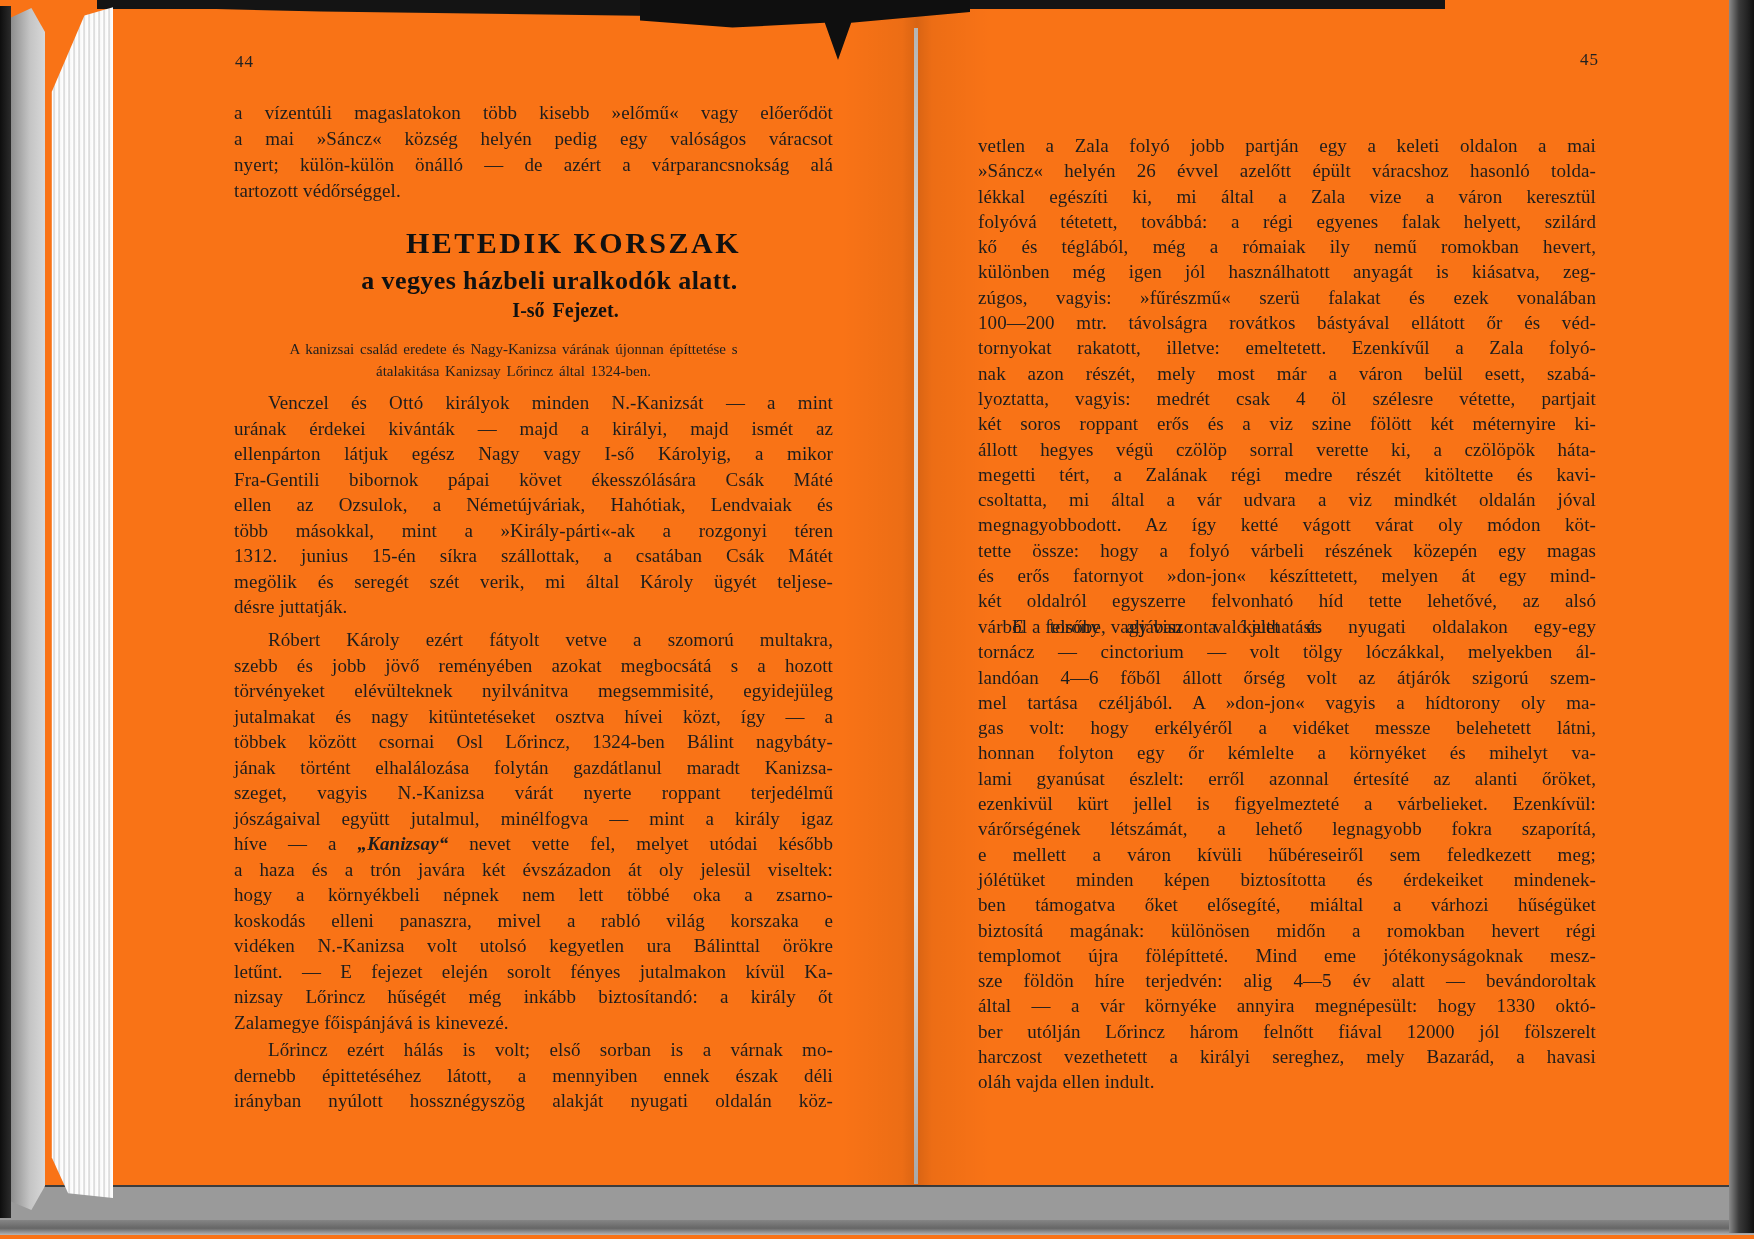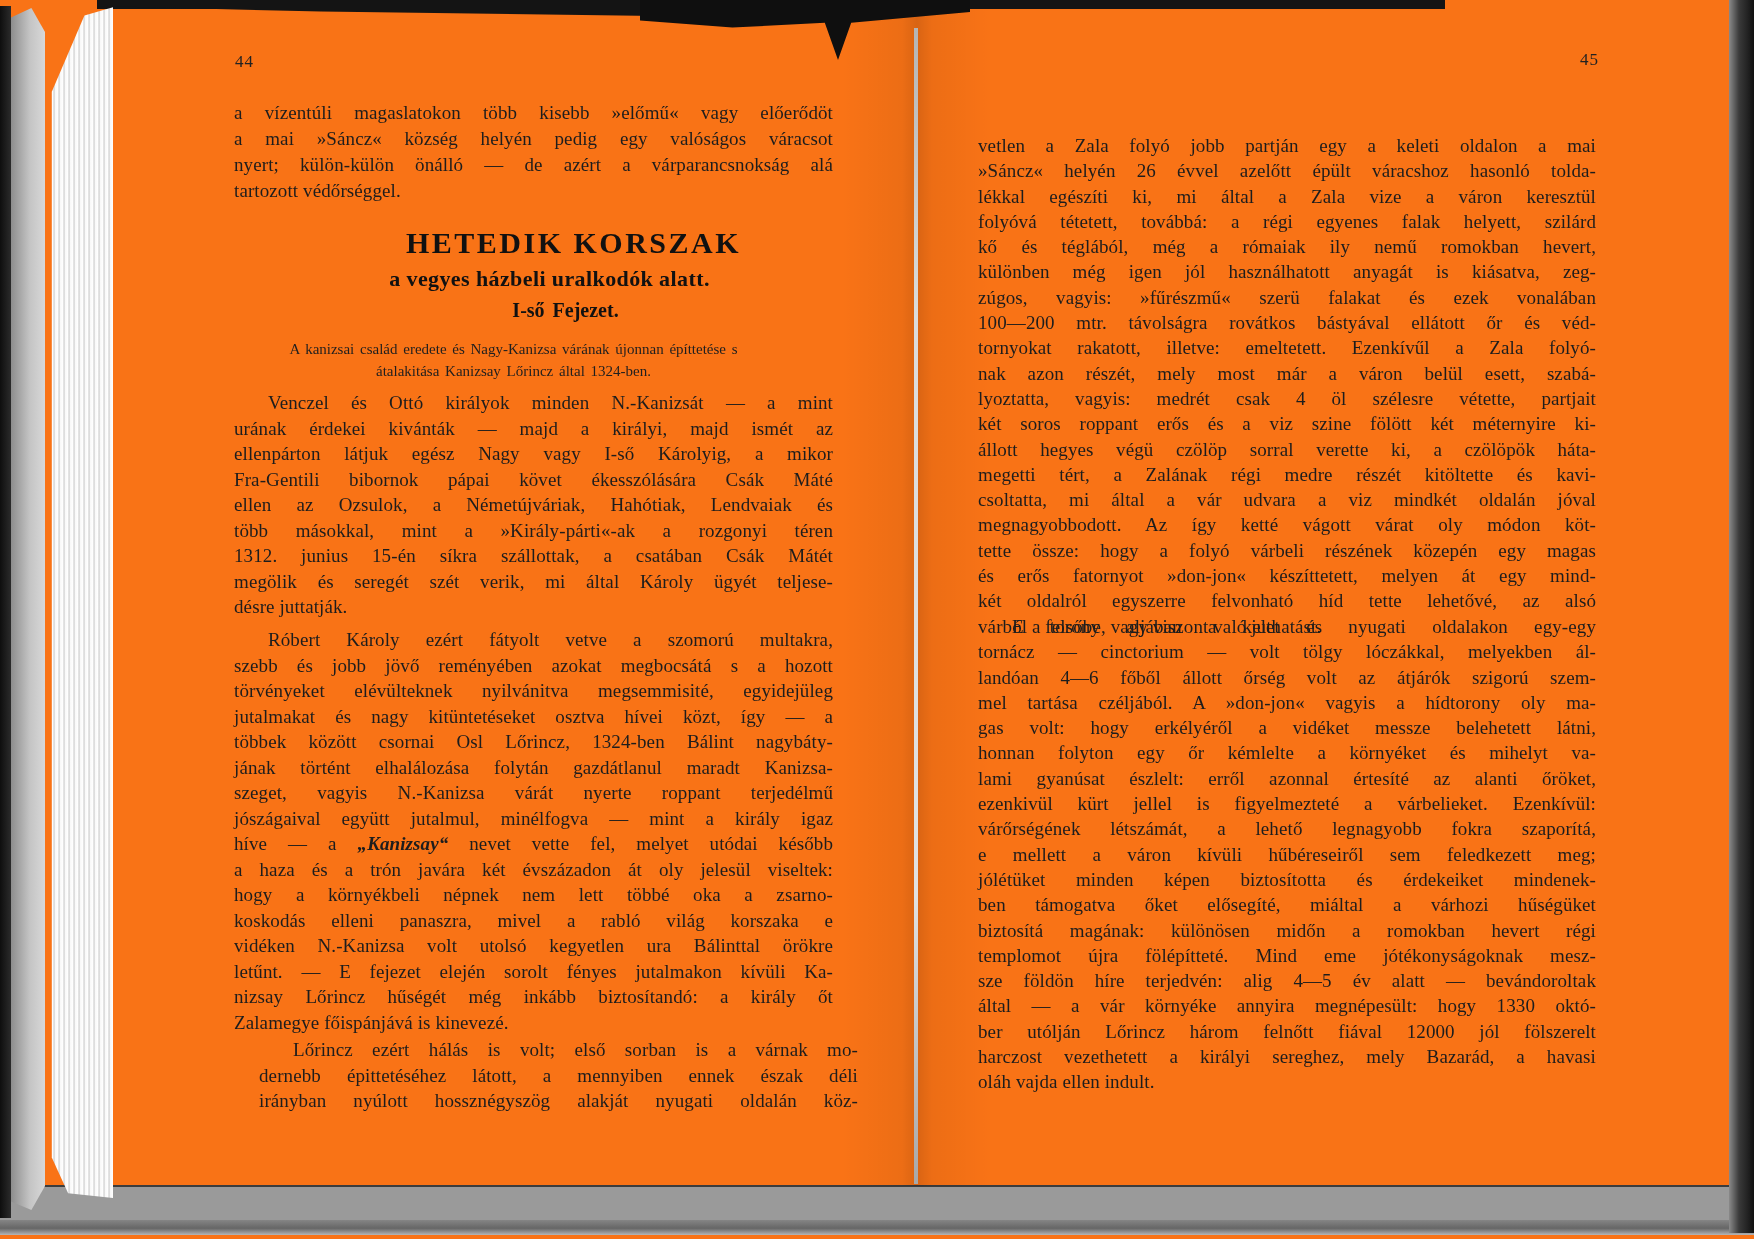--- a/index.html
+++ b/index.html
@@ -36,21 +36,21 @@
   .page-right{left:877px;width:852px;}
   .pagenum{position:absolute;font-size:17px;letter-spacing:1px;color:#222;}
   .block{position:absolute;}
   .para{font-size:19px;line-height:25.5px;letter-spacing:0.1px;}
   .intro{line-height:26px;}
   .tline{text-align:justify;text-align-last:justify;}
   .para.end .tline:last-child{text-align-last:left;}
   .para.indent .tline:first-child{text-indent:34px;}
   .caption .tline{text-align:center;text-align-last:center;}
   .h-main{font-size:30px;font-weight:700;letter-spacing:2.5px;color:#111;white-space:nowrap;}
-  .h-sub{font-size:22px;font-weight:700;letter-spacing:0.4px;color:#111;white-space:nowrap;}
+  .h-sub{font-size:26px;font-weight:700;letter-spacing:0.4px;color:#111;white-space:nowrap;}
   .h-chapter{font-size:20px;font-weight:700;word-spacing:3px;color:#111;white-space:nowrap;}
   .caption{font-size:15px;line-height:22px;word-spacing:2px;color:#1f1f1f;}
   .centered{text-align:center;}
   strong em{font-weight:700;font-style:italic;}
 </style>
 </head>
 <body>
 
 <div class="scan">
 
@@ -107,26 +107,26 @@
         <div class="tline">jutalmakat és nagy kitüntetéseket osztva hívei közt, így — a</div>
         <div class="tline">többek között csornai Osl Lőrincz, 1324-ben Bálint nagybáty-</div>
         <div class="tline">jának történt elhalálozása folytán gazdátlanul maradt Kanizsa-</div>
         <div class="tline">szeget, vagyis N.-Kanizsa várát nyerte roppant terjedélmű</div>
         <div class="tline">jószágaival együtt jutalmul, minélfogva — mint a király igaz</div>
         <div class="tline">híve — a <strong><em>„Kanizsay“</em></strong> nevet vette fel, melyet utódai később</div>
         <div class="tline">a haza és a trón javára két évszázadon át oly jelesül viseltek:</div>
         <div class="tline">hogy a környékbeli népnek nem lett többé oka a zsarno-</div>
         <div class="tline">koskodás elleni panaszra, mivel a rabló világ korszaka e</div>
         <div class="tline">vidéken N.-Kanizsa volt utolsó kegyetlen ura Bálinttal örökre</div>
-        <div class="tline">letűnt. — E fejezet elején sorolt fényes jutalmakon kívüli Ka-</div>
+        <div class="tline">letűnt. — E fejezet elején sorolt fényes jutalmakon kívül Ka-</div>
         <div class="tline">nizsay Lőrincz hűségét még inkább biztosítandó: a király őt</div>
         <div class="tline">Zalamegye főispánjává is kinevezé.</div>
       </div>
 
-    <div class="block para indent" style="left:234px;top:1037px;width:599px;margin-left:25px;">
+    <div class="block para indent" style="left:234px;top:1037px;width:599px;">
         <div class="tline">Lőrincz ezért hálás is volt; első sorban is a várnak mo-</div>
         <div class="tline">dernebb épittetéséhez látott, a mennyiben ennek észak déli</div>
         <div class="tline">irányban nyúlott hossznégyszög alakját nyugati oldalán köz-</div>
       </div>
   </div>
 
   <div class="page page-right">
 
     <div class="pagenum" style="left:703px;top:50px;">45</div>
 

